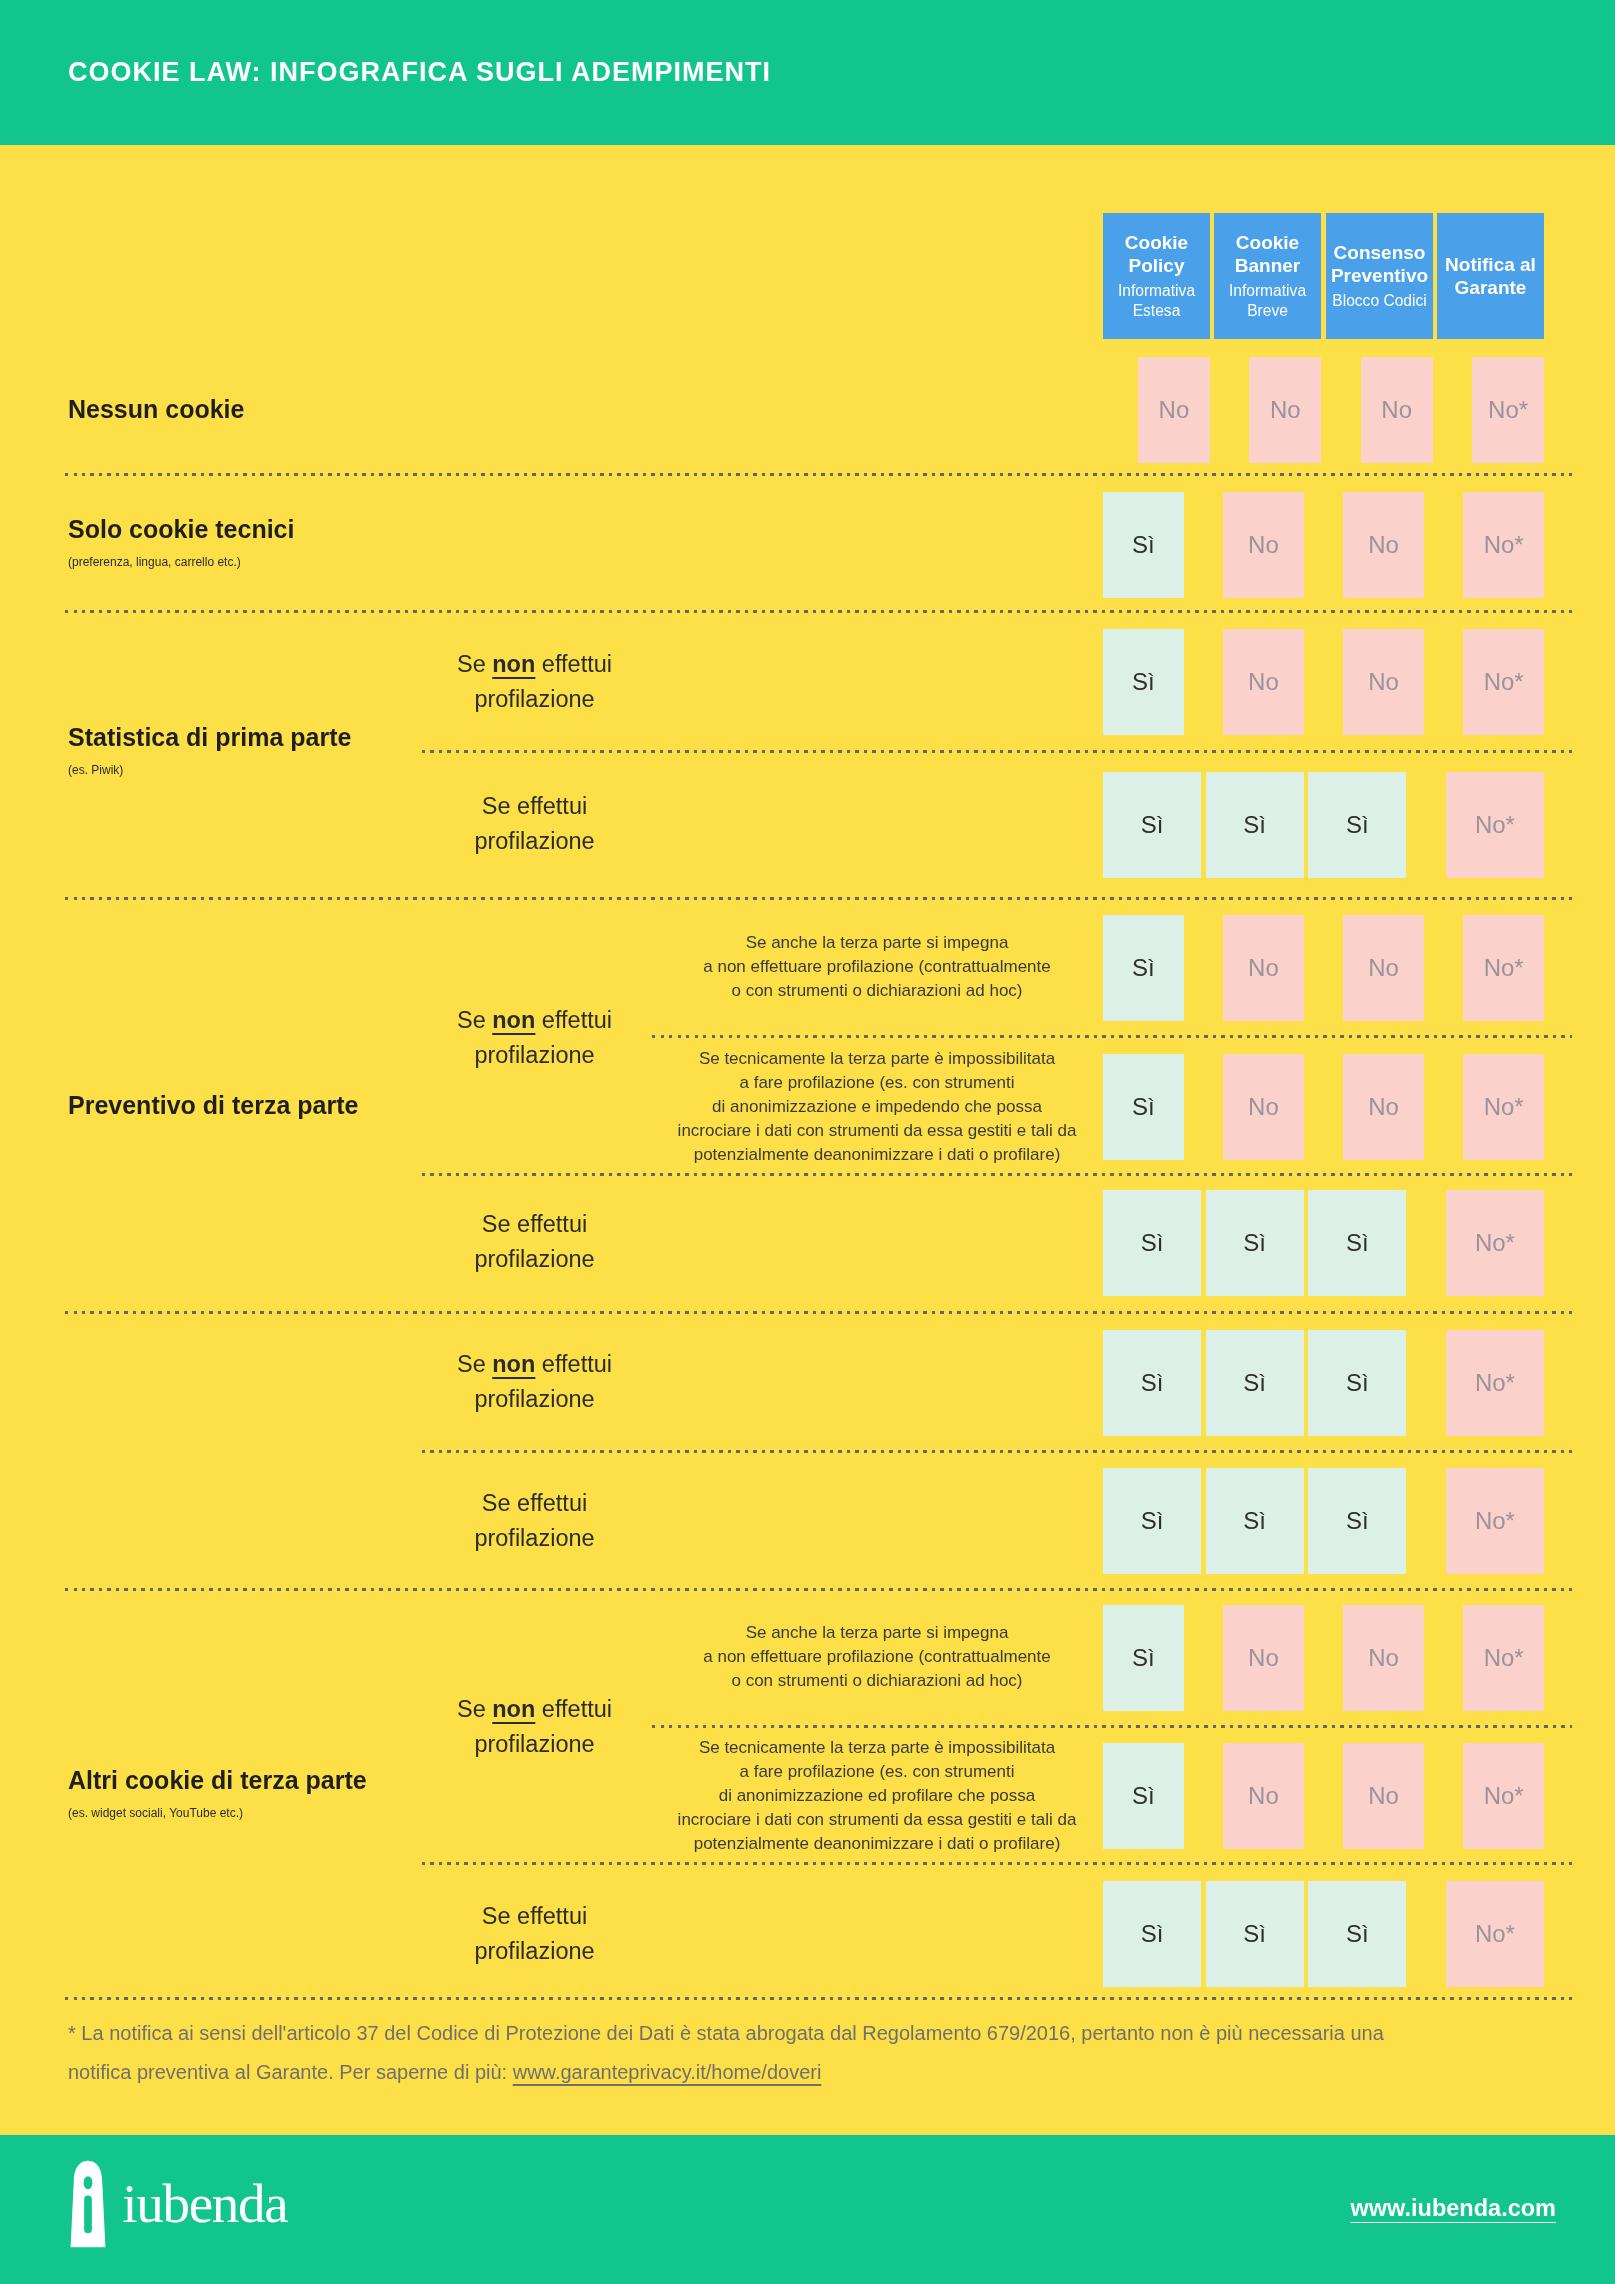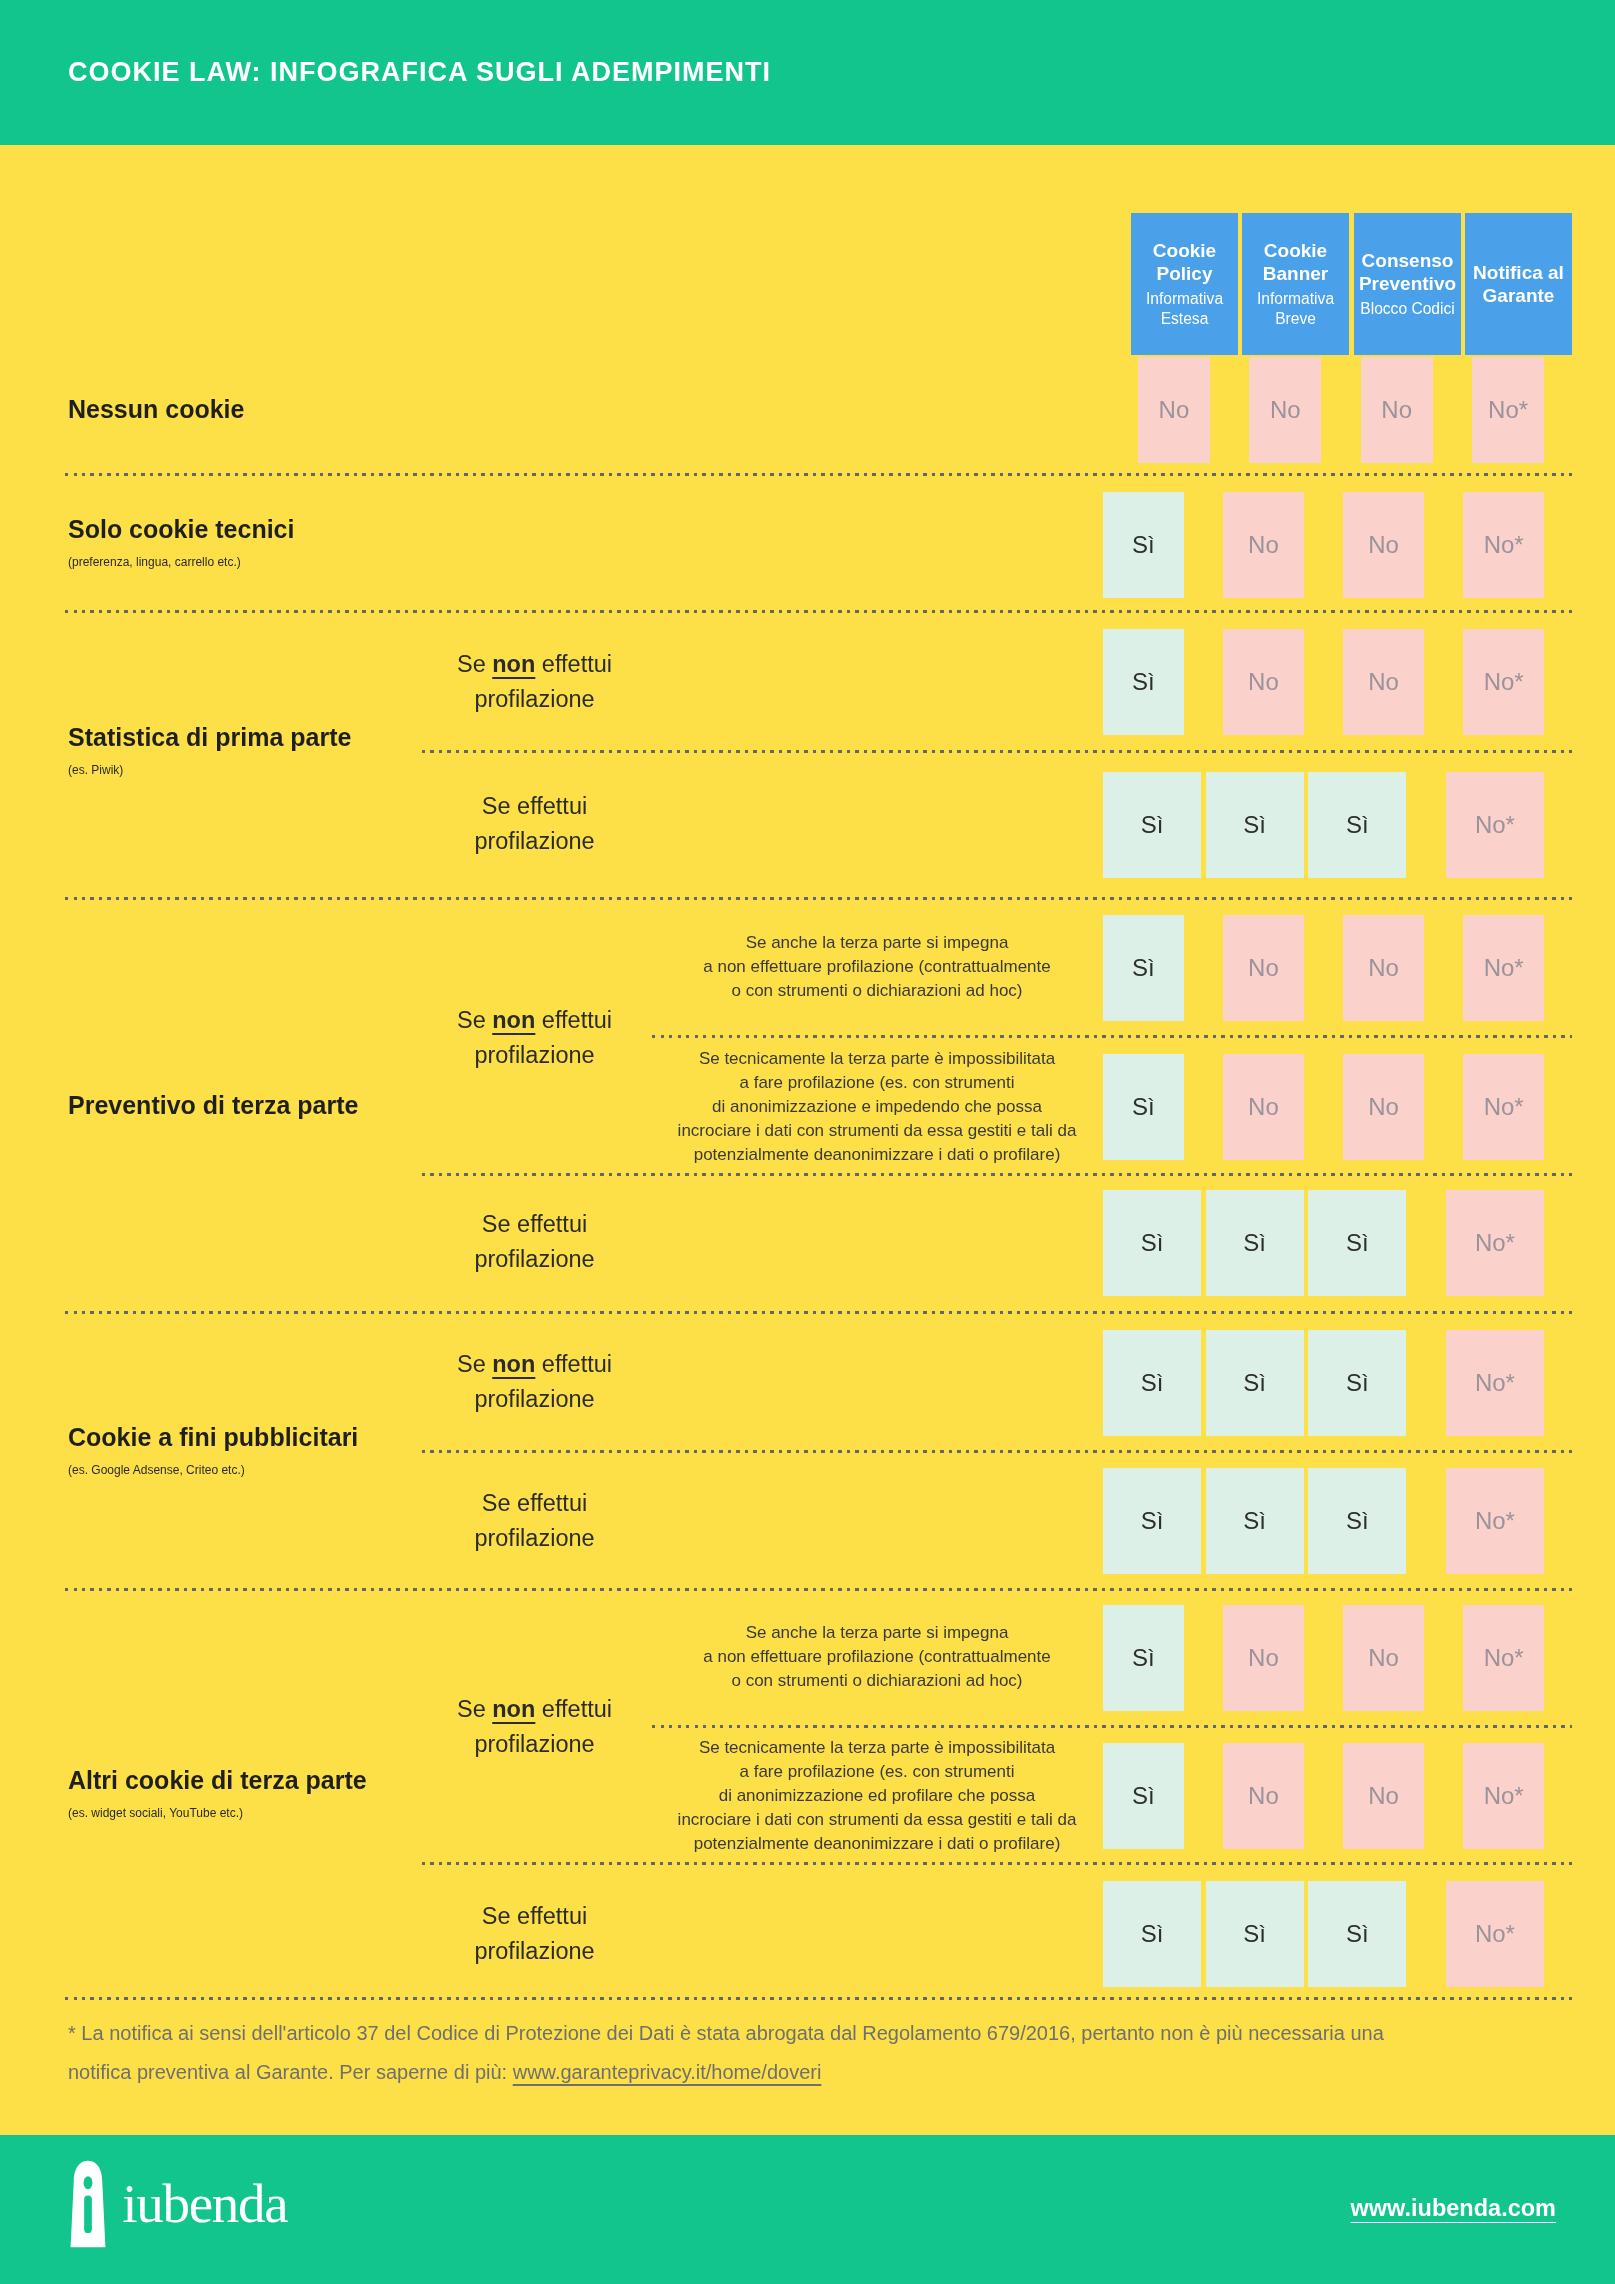--- a/index.html
+++ b/index.html
@@ -9,22 +9,22 @@
     --label_text:#1F1F1F; --muted_text:#6F6F6F; --dot_color:#666666;
   }
   *{margin:0;padding:0;box-sizing:border-box;}
   body{background:#fff;font-family:"Liberation Sans",sans-serif;}
   .page{position:relative;width:1616px;height:2284px;background:#fde047;overflow:hidden;}
 
   .topbar{position:absolute;left:0;top:0;width:1616px;height:145px;background:var(--brand_green,#12C58D);}
   .topbar h1{position:absolute;left:68px;top:0;height:145px;display:flex;align-items:center;
     color:#fff;font-size:27px;font-weight:bold;letter-spacing:1px;}
 
-  .colhead{position:absolute;top:213px;width:107px;height:142px;background:var(--header_blue,#4AA0E9);
-    display:flex;flex-direction:column;align-items:center;justify-content:center;text-align:center;color:#fff;margin-left:28px;}
+  .colhead{position:absolute;top:213px;width:107px;height:126px;background:var(--header_blue,#4AA0E9);
+    display:flex;flex-direction:column;align-items:center;justify-content:center;text-align:center;color:#fff;}
   .ch-title{font-size:19px;font-weight:bold;line-height:23.5px;}
   .ch-sub{font-size:15.6px;line-height:20px;margin-top:3.9px;}
   .ch-sub:empty{display:none;}
 
   .cells-row{position:absolute;left:1103px;width:441px;height:106px;display:flex;gap:4.6px;}
   .cell{width:107px;height:106px;display:flex;align-items:center;justify-content:center;
     font-size:24px;}
   .cell.yes{background:var(--cell_green_bg,#DDF0E8);color:var(--yes_text,#2E2E2E);}
   .cell.no{background:var(--cell_pink_bg,#FBD2CB);color:var(--no_text,#9B929B);margin-left:35px;}
 
@@ -89,24 +89,20 @@
   <div class="grouplabel" style="top:512px">
     <div class="g-main">Solo cookie tecnici</div>
     <div class="g-sub">(preferenza, lingua, carrello etc.)</div>
   </div>
   <div class="grouplabel" style="top:720px">
     <div class="g-main">Statistica di prima parte</div>
     <div class="g-sub">(es. Piwik)</div>
   </div>
   <div class="grouplabel" style="top:1088px">
     <div class="g-main">Preventivo di terza parte</div>
-  </div>
-  <div class="grouplabel" style="top:1420px">
-    <div class="g-main">Cookie a fini pubblicitari</div>
-    <div class="g-sub">(es. Google Adsense, Criteo etc.)</div>
   </div>
   <div class="grouplabel" style="top:1763px">
     <div class="g-main">Altri cookie di terza parte</div>
     <div class="g-sub">(es. widget sociali, YouTube etc.)</div>
   </div>
 
   <div class="midlabel" style="top:647px">
     <div><span>Se </span><span class="nn">non</span><span> effettui</span></div>
     <div>profilazione</div>
   </div>

